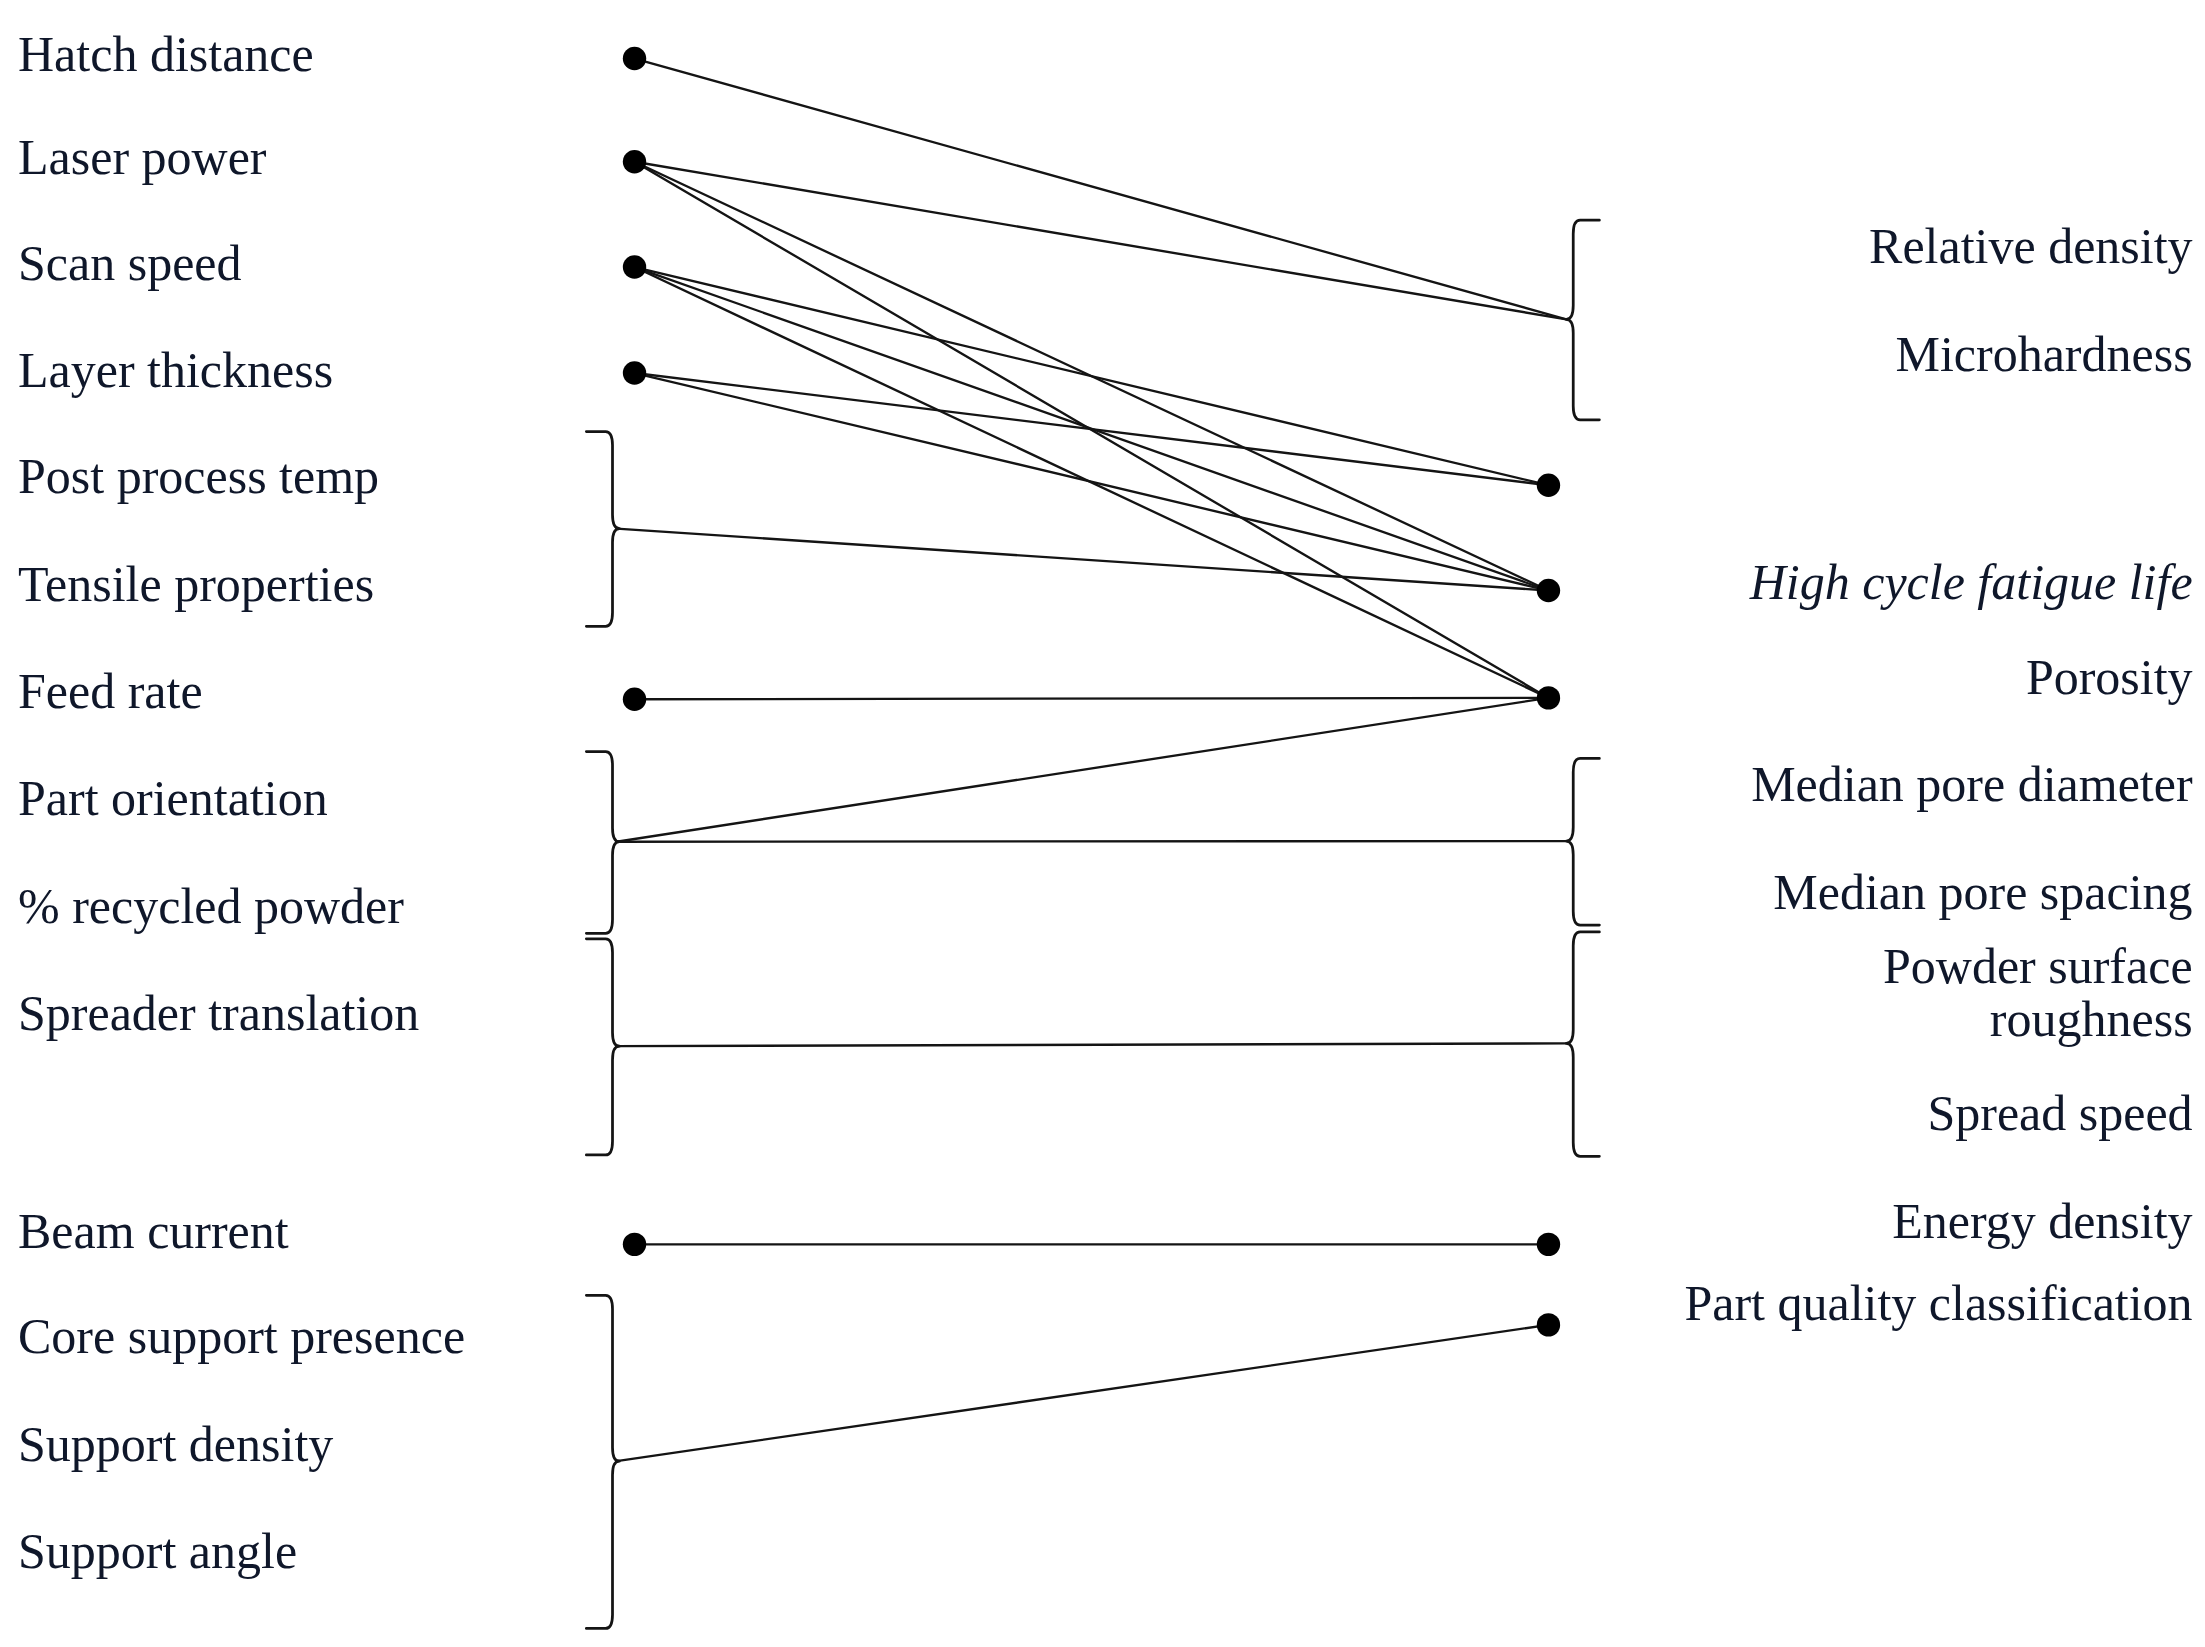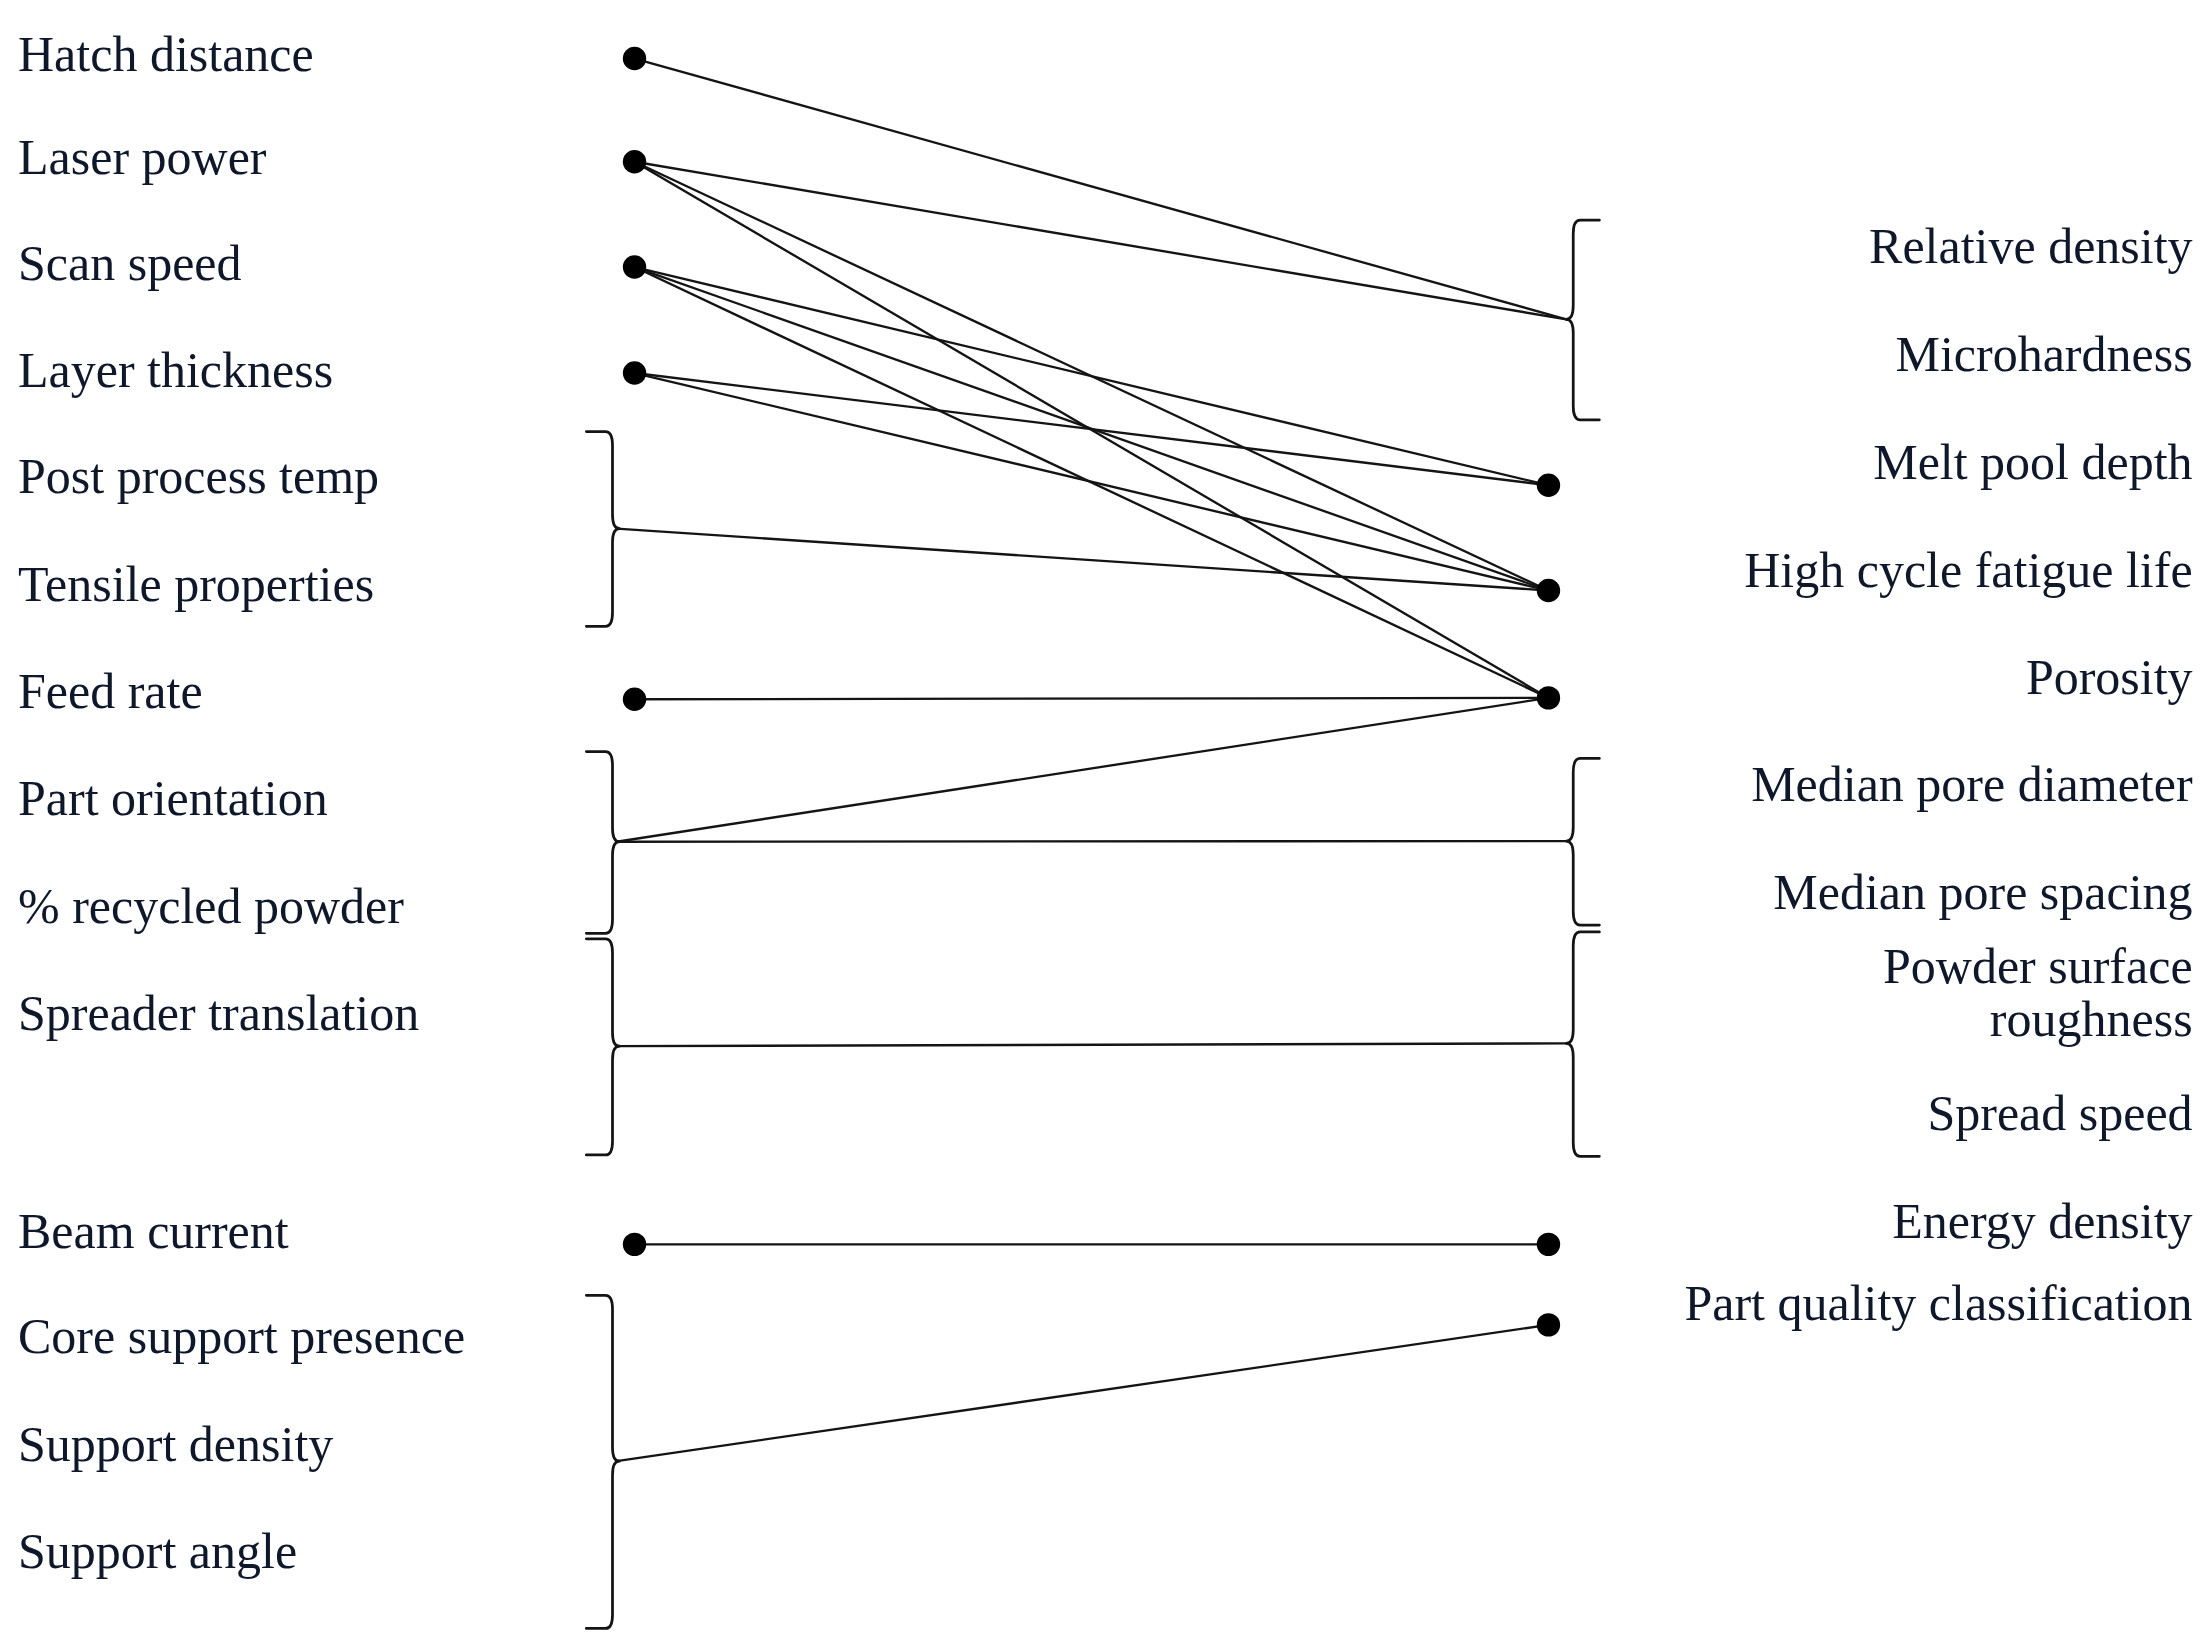--- a/index.html
+++ b/index.html
@@ -82,22 +82,21 @@
   <div class="lbl lbl-left" style="top:772px;">Part orientation</div>
   <div class="lbl lbl-left" style="top:880px;">% recycled powder</div>
   <div class="lbl lbl-left" style="top:987px;">Spreader translation</div>
   <div class="lbl lbl-left" style="top:1205px;">Beam current</div>
   <div class="lbl lbl-left" style="top:1310px;">Core support presence</div>
   <div class="lbl lbl-left" style="top:1418px;">Support density</div>
   <div class="lbl lbl-left" style="top:1525px;">Support angle</div>
 
   <div class="lbl lbl-right" style="top:328px;">Microhardness</div>
   <div class="lbl lbl-right" style="top:220px;">Relative density</div>
-  <div class="lbl lbl-right" style="top:436px;">Melt pool depth</div>
-  <div class="lbl lbl-right" style="top:544px;">High cycle fatigue life</div>
+  <div class="lbl lbl-right" style="top:556px;font-style:italic;">High cycle fatigue life</div>
   <div class="lbl lbl-right" style="top:651px;">Porosity</div>
   <div class="lbl lbl-right" style="top:758px;">Median pore diameter</div>
   <div class="lbl lbl-right" style="top:866px;">Median pore spacing</div>
   <div class="lbl lbl-right" style="top:940px;">Powder surface
 roughness</div>
   <div class="lbl lbl-right" style="top:1087px;">Spread speed</div>
   <div class="lbl lbl-right" style="top:1195px;">Energy density</div>
   <div class="lbl lbl-right" style="top:1277px;">Part quality classification</div>
 
 </div>

